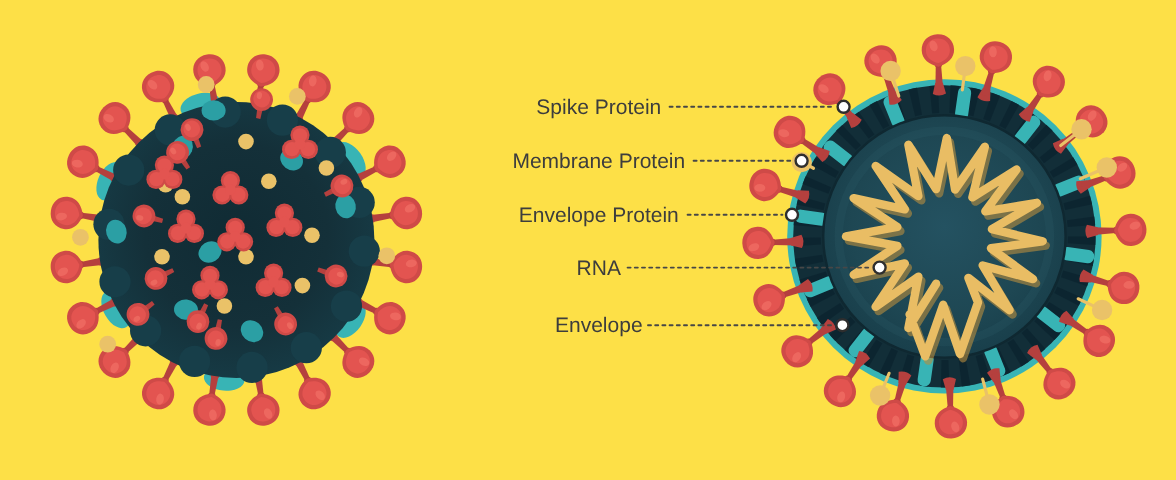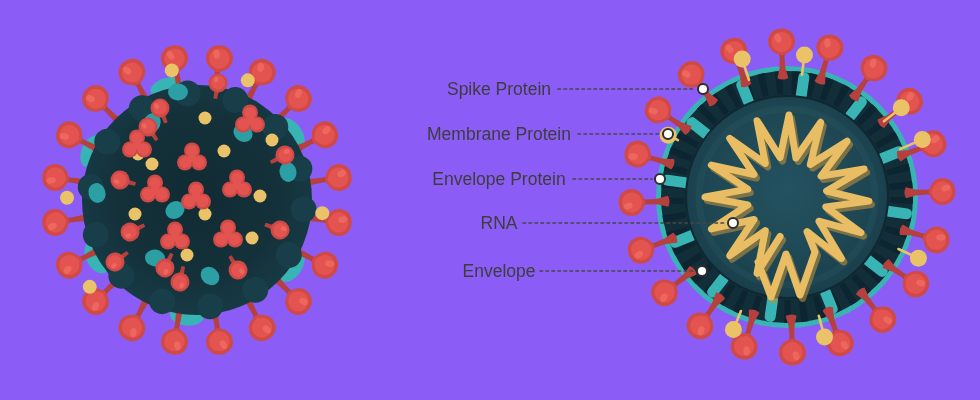--- a/index.html
+++ b/index.html
@@ -1,16 +1,16 @@
 <!DOCTYPE html>
 <html><head>
 <meta charset="utf-8">
 <style>
   html,body{margin:0;padding:0;background:#fff;}
-  .stage{position:relative;width:980px;height:400px;background:#8b5cf6;overflow:hidden;
+  .stage{position:relative;width:980px;height:400px;background:#fde047;overflow:hidden;
          font-family:"Liberation Sans",sans-serif;}
   .stage svg{position:absolute;inset:0;display:block;}
   .lbl{font-family:"Liberation Sans",sans-serif;font-size:17.5px;font-weight:400;
        text-anchor:middle;}
 </style>
 </head>
 <body style="background: rgb(255, 255, 255);">
 
 <div class="stage">
   <svg id="scene" width="980" height="400" viewBox="0 0 980 400">

